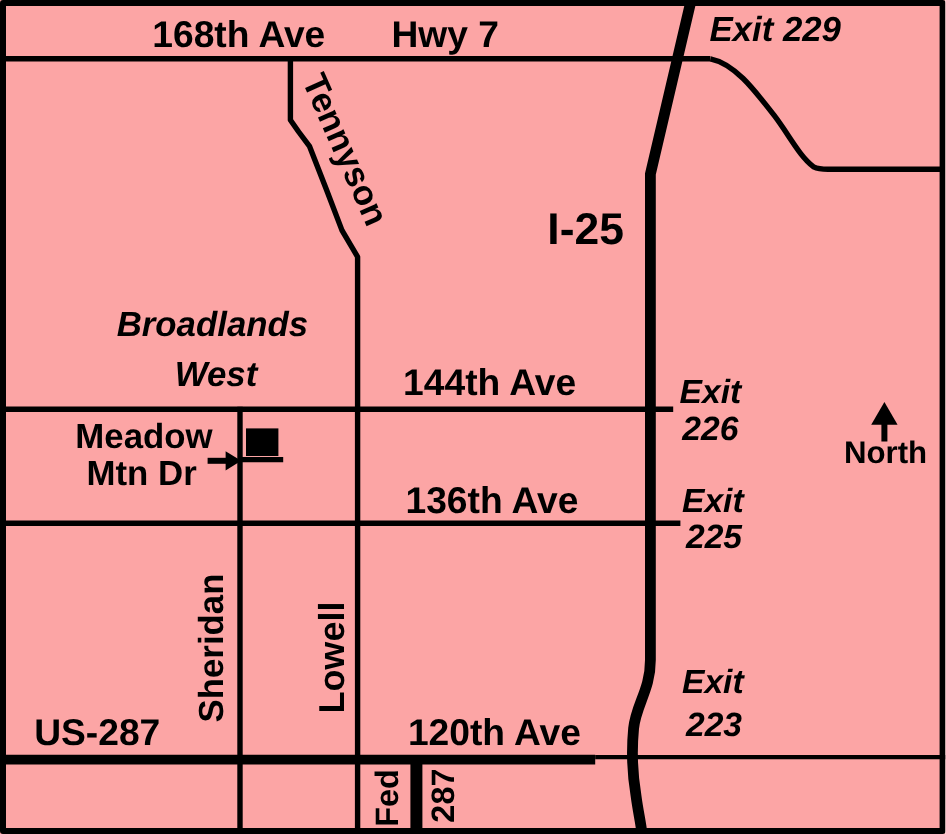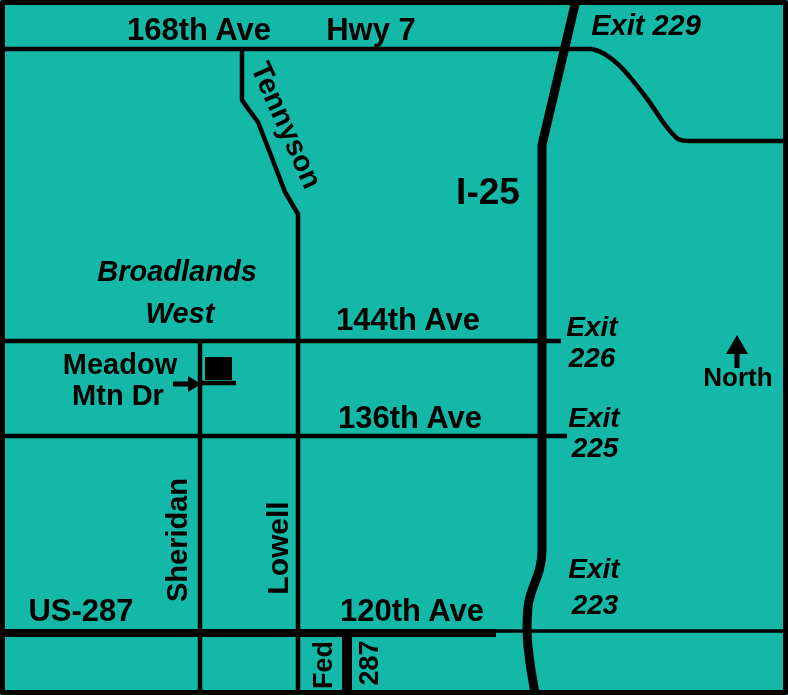--- a/index.html
+++ b/index.html
@@ -4,21 +4,21 @@
 <style>
   html, body {
     margin: 0;
     padding: 0;
     background: #ffffff;
   }
   .map-frame {
     position: relative;
     width: 788px;
     height: 695px;
-    background: #14b8a6;
+    background: #fca5a5;
     overflow: hidden;
   }
   svg { display: block; }
   .road {
     fill: none;
     stroke: #000000;
     stroke-linecap: butt;
     stroke-linejoin: round;
   }
   .lbl {

